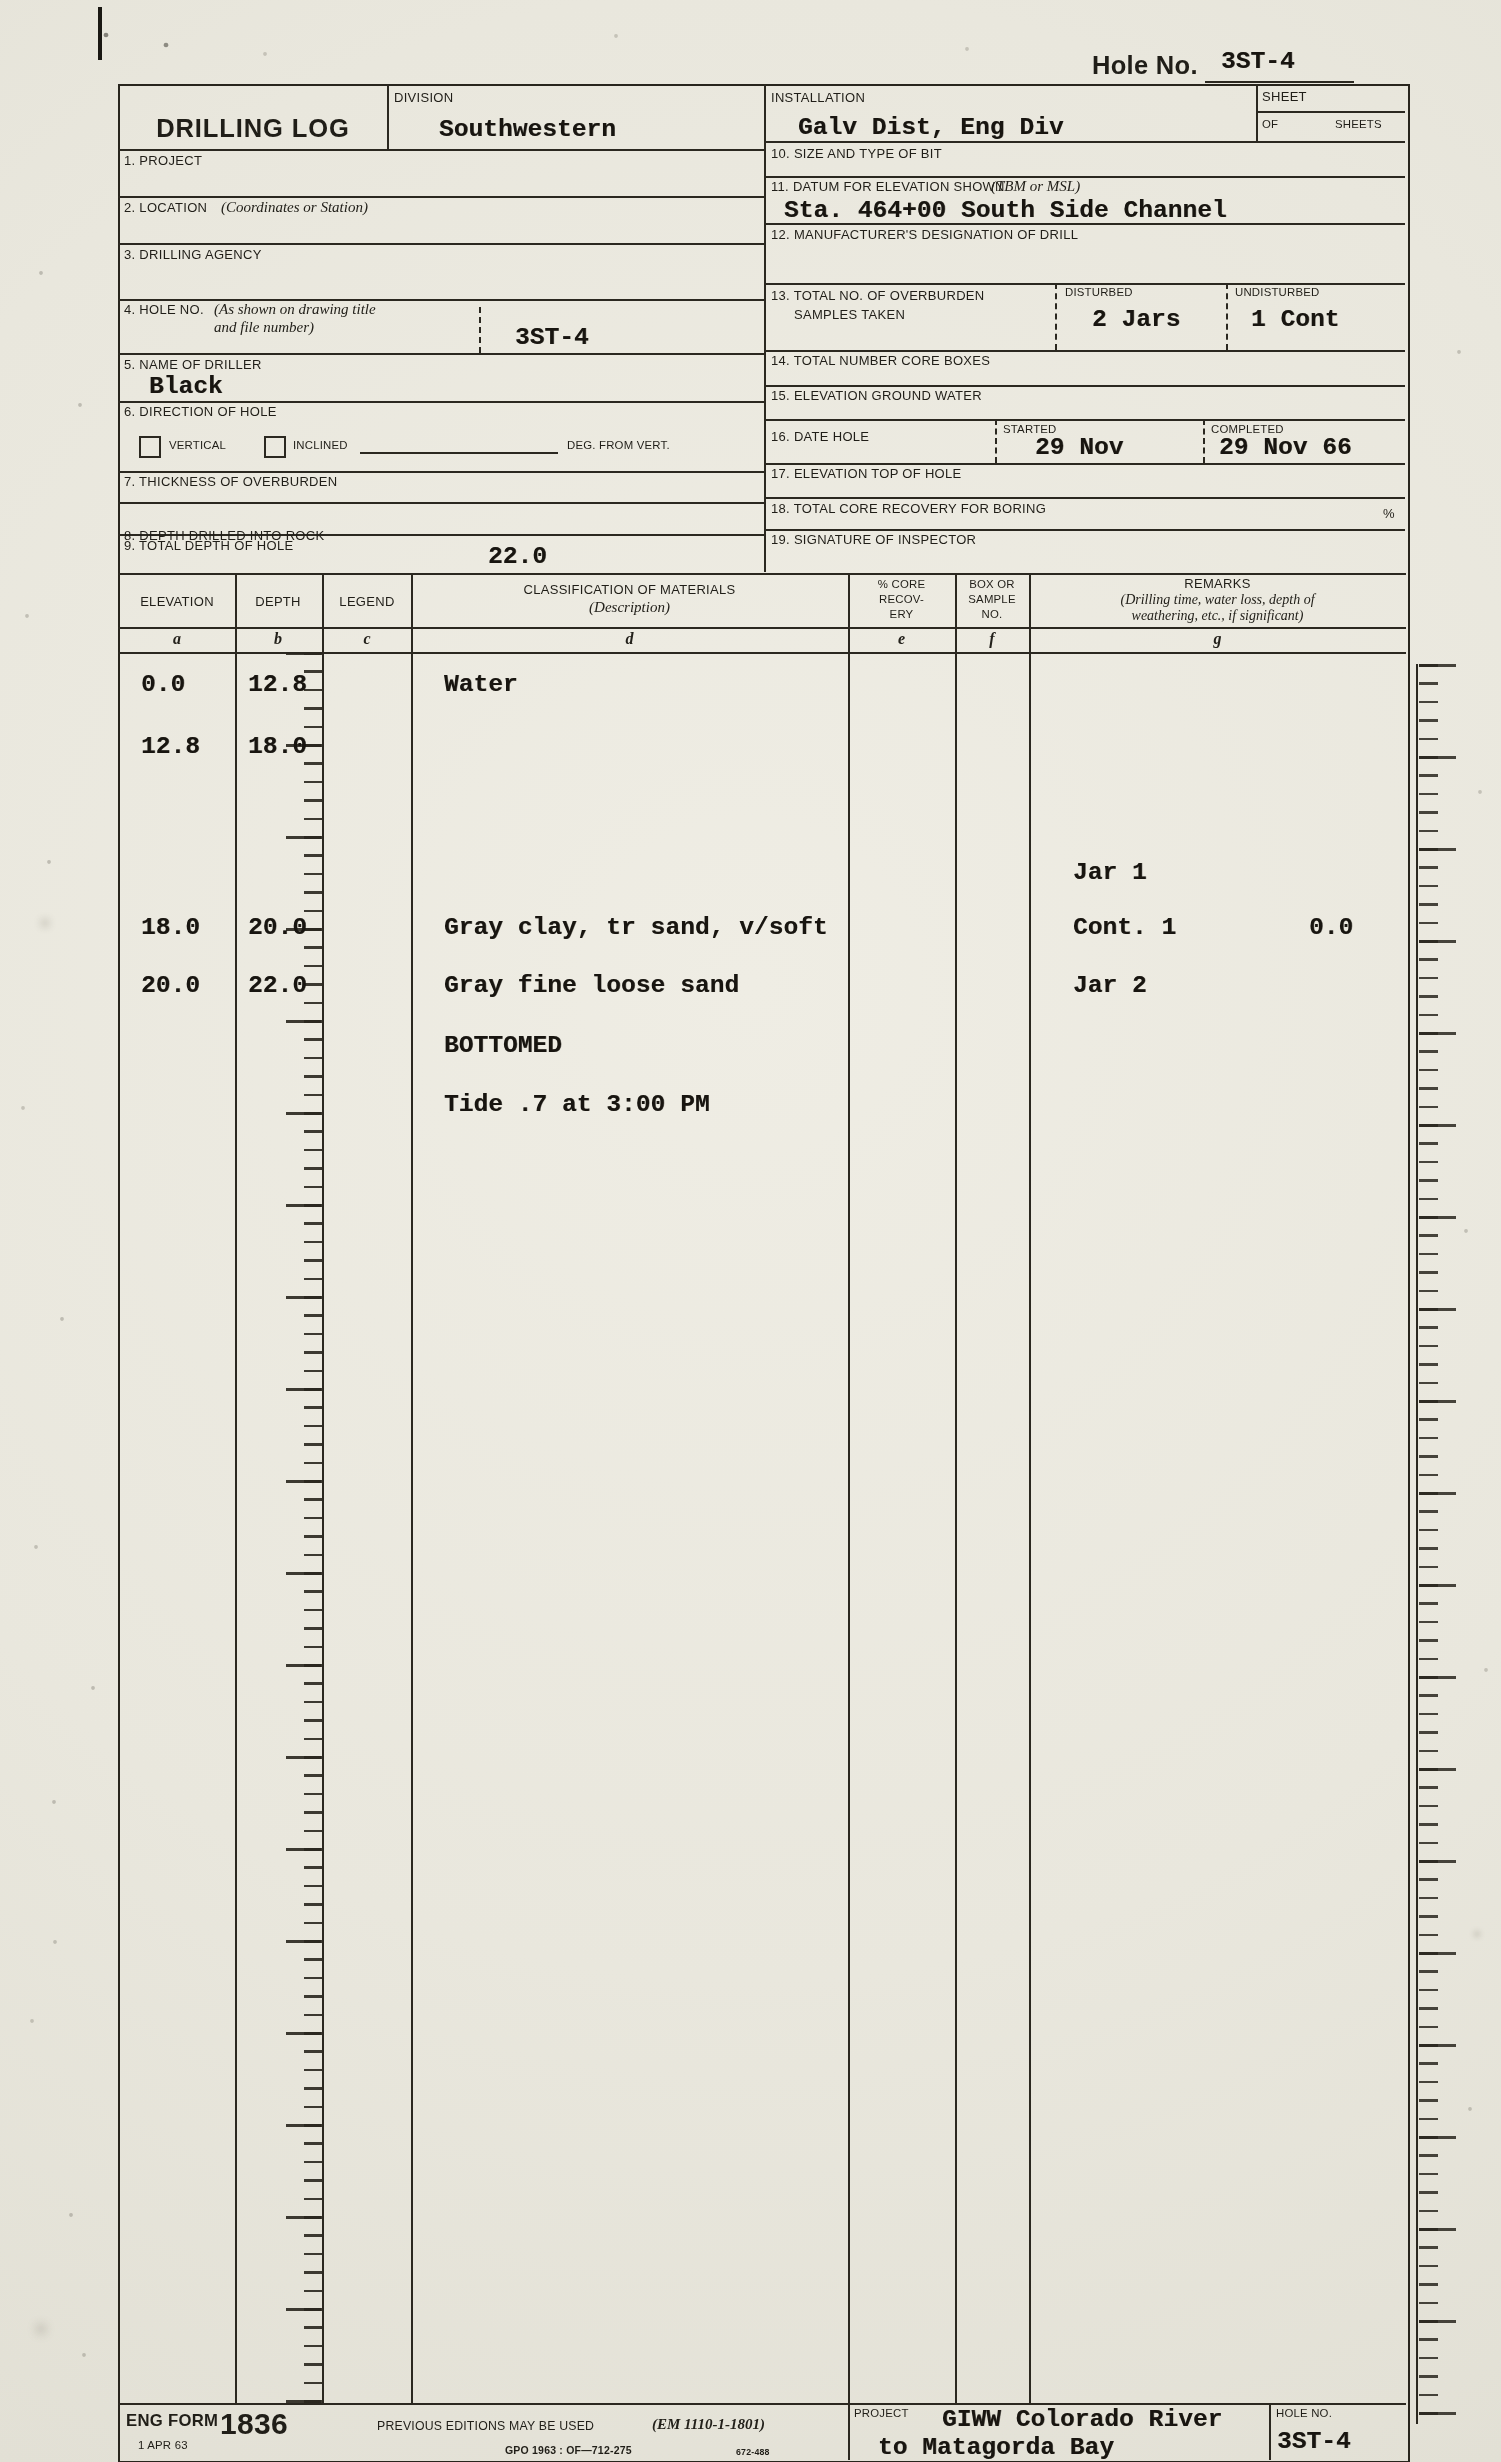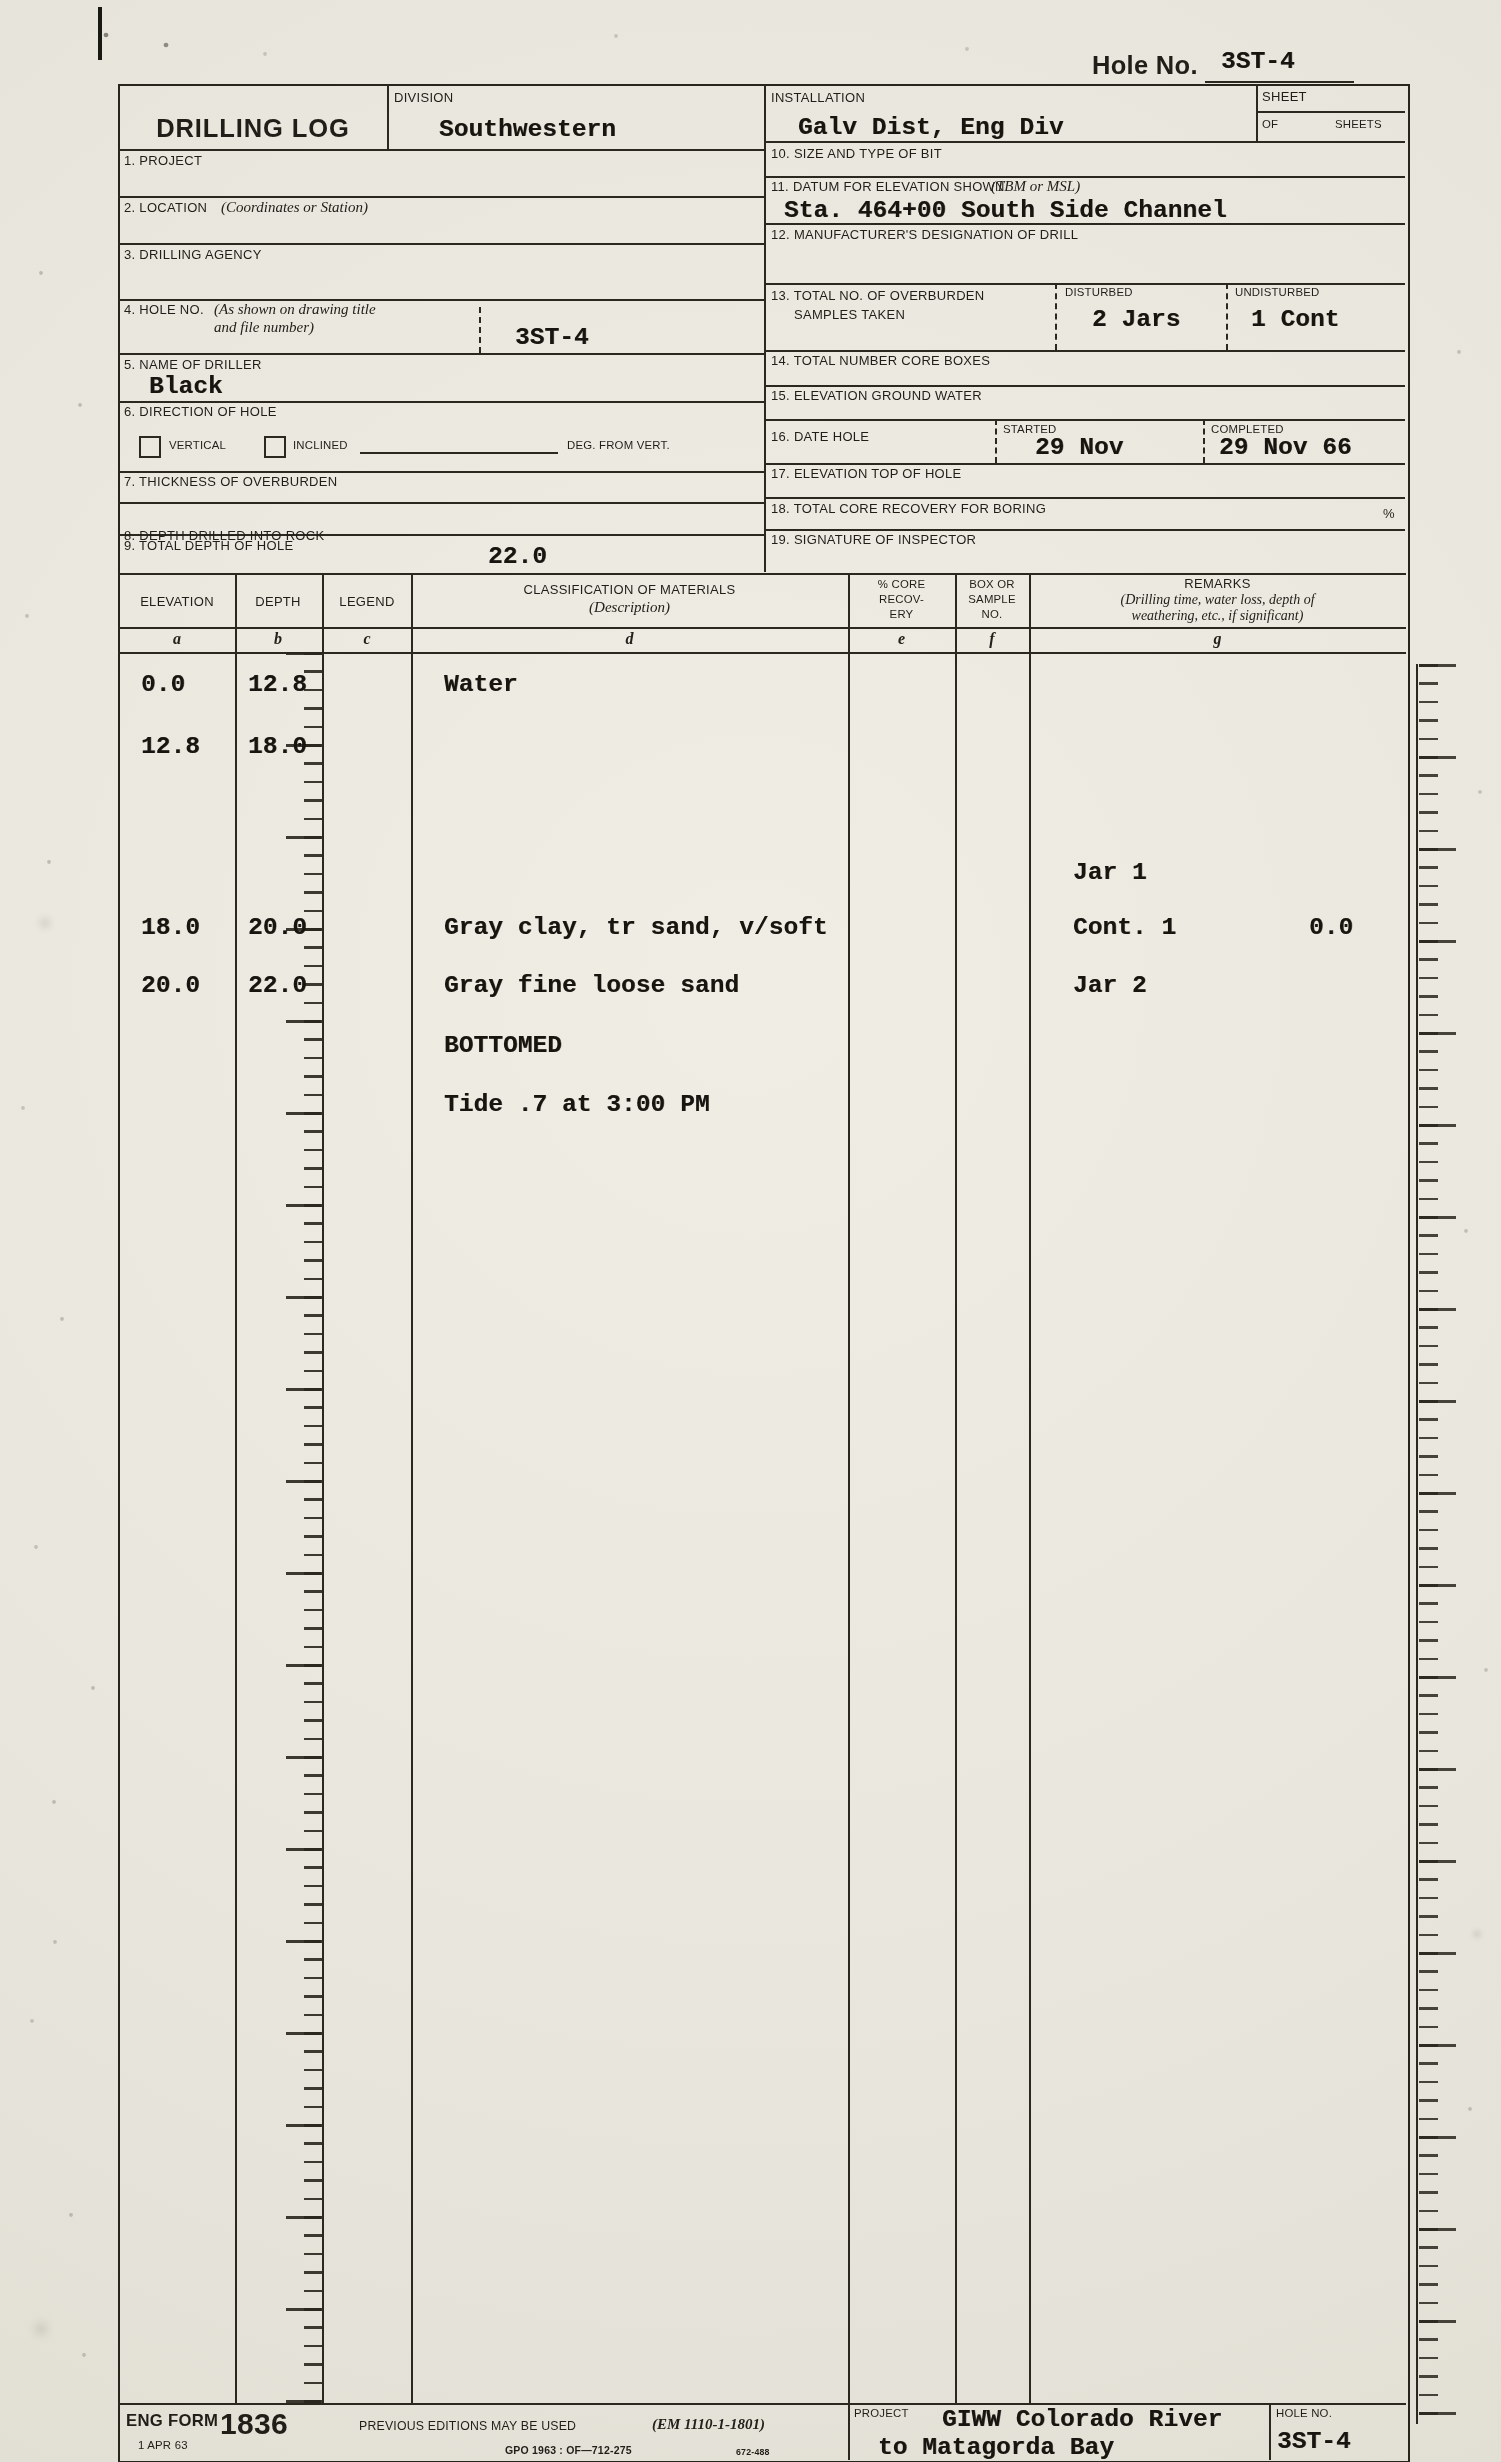--- a/index.html
+++ b/index.html
@@ -217,21 +217,21 @@
   <div class="T" style="left:444px;top:1030px;">BOTTOMED</div>
   <div class="T" style="left:444px;top:1089px;">Tide .7 at 3:00 PM</div>
 
   <div class="HL" style="left:118px;top:2403px;width:1288px;"></div>
   <div class="VL" style="left:848px;top:2403px;height:57px;"></div>
   <div class="VL" style="left:1269px;top:2403px;height:57px;"></div>
 
   <div class="L B" style="left:126px;top:2411px;font-size:16.7px;">ENG FORM</div>
   <div class="L B" style="left:220px;top:2407px;font-size:30px;">1836</div>
   <div class="Ls" style="left:138px;top:2439px;">1 APR 63</div>
-  <div class="Ls" style="left:359px;top:2419px;font-size:12.3px;">PREVIOUS EDITIONS MAY BE USED</div>
+  <div class="Ls" style="left:377px;top:2419px;font-size:12.3px;">PREVIOUS EDITIONS MAY BE USED</div>
   <div class="I B" style="left:652px;top:2416px;">(EM 1110-1-1801)</div>
   <div class="Ls B" style="left:505px;top:2444px;font-size:10.5px;">GPO 1963 : OF—712-275</div>
   <div class="Ls B" style="left:736px;top:2447px;font-size:8.8px;">672-488</div>
 
   <div class="Ls" style="left:854px;top:2407px;">PROJECT</div>
   <div class="T" style="left:942px;top:2404px;">GIWW Colorado River</div>
   <div class="T" style="left:878px;top:2432px;">to Matagorda Bay</div>
 
   <div class="Ls" style="left:1276px;top:2407px;">HOLE NO.</div>
   <div class="T" style="left:1277px;top:2426px;">3ST-4</div>

